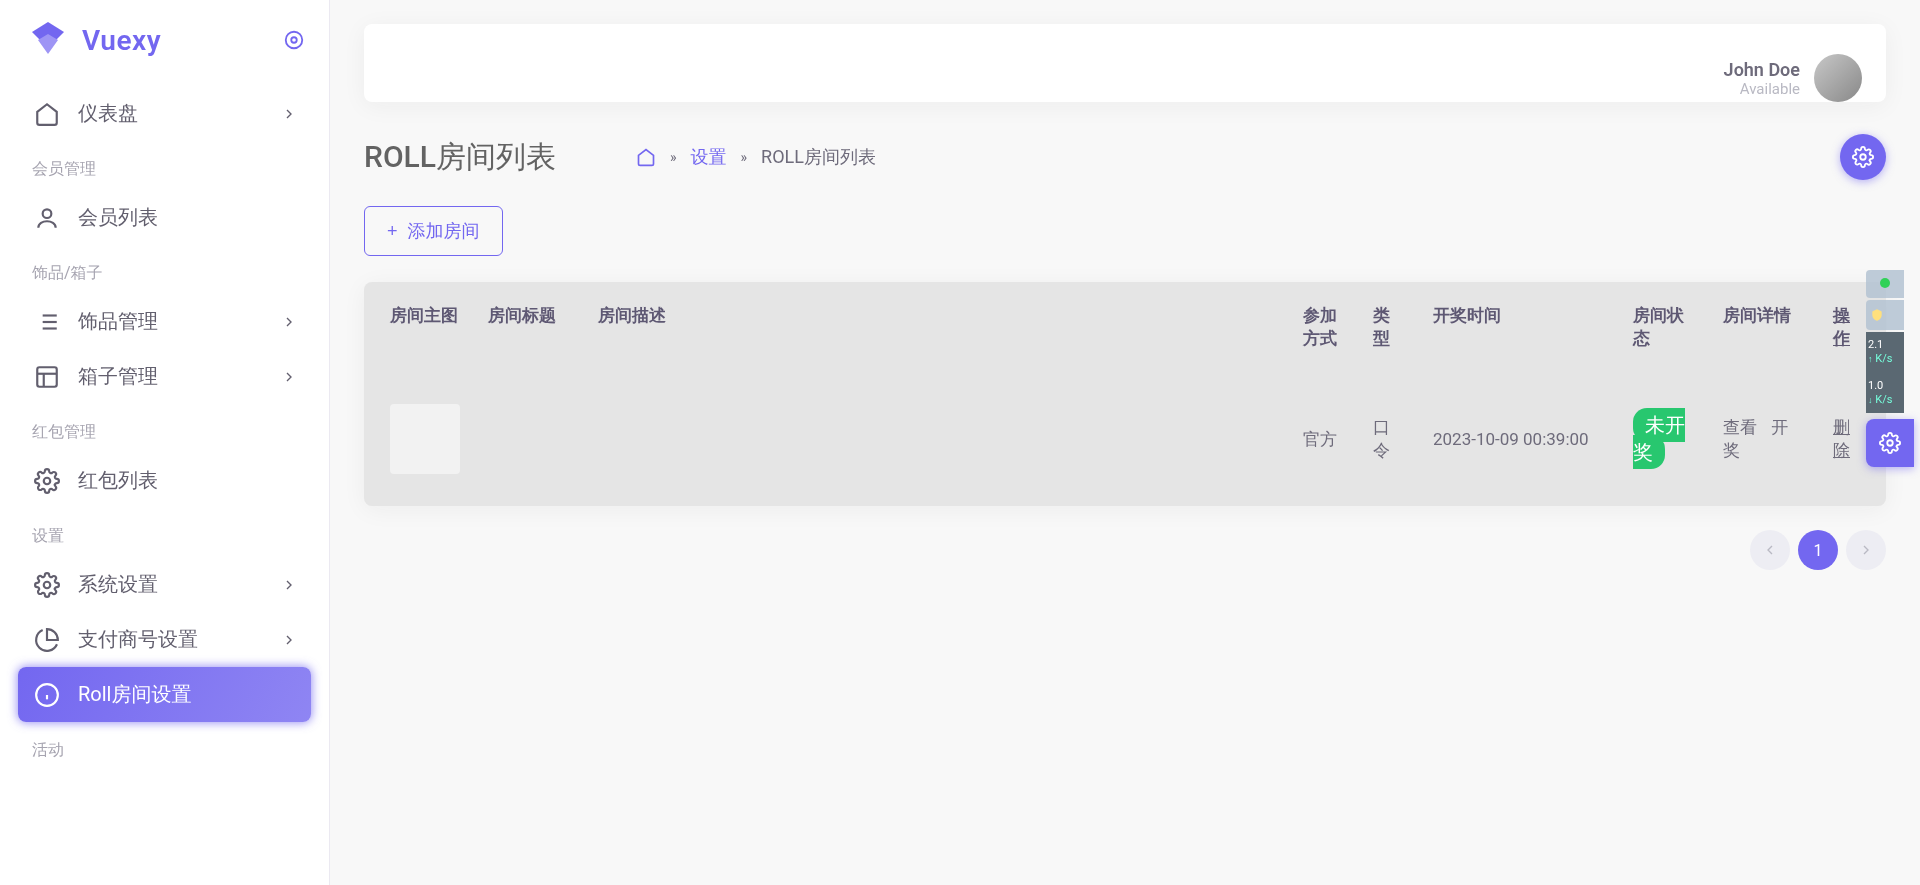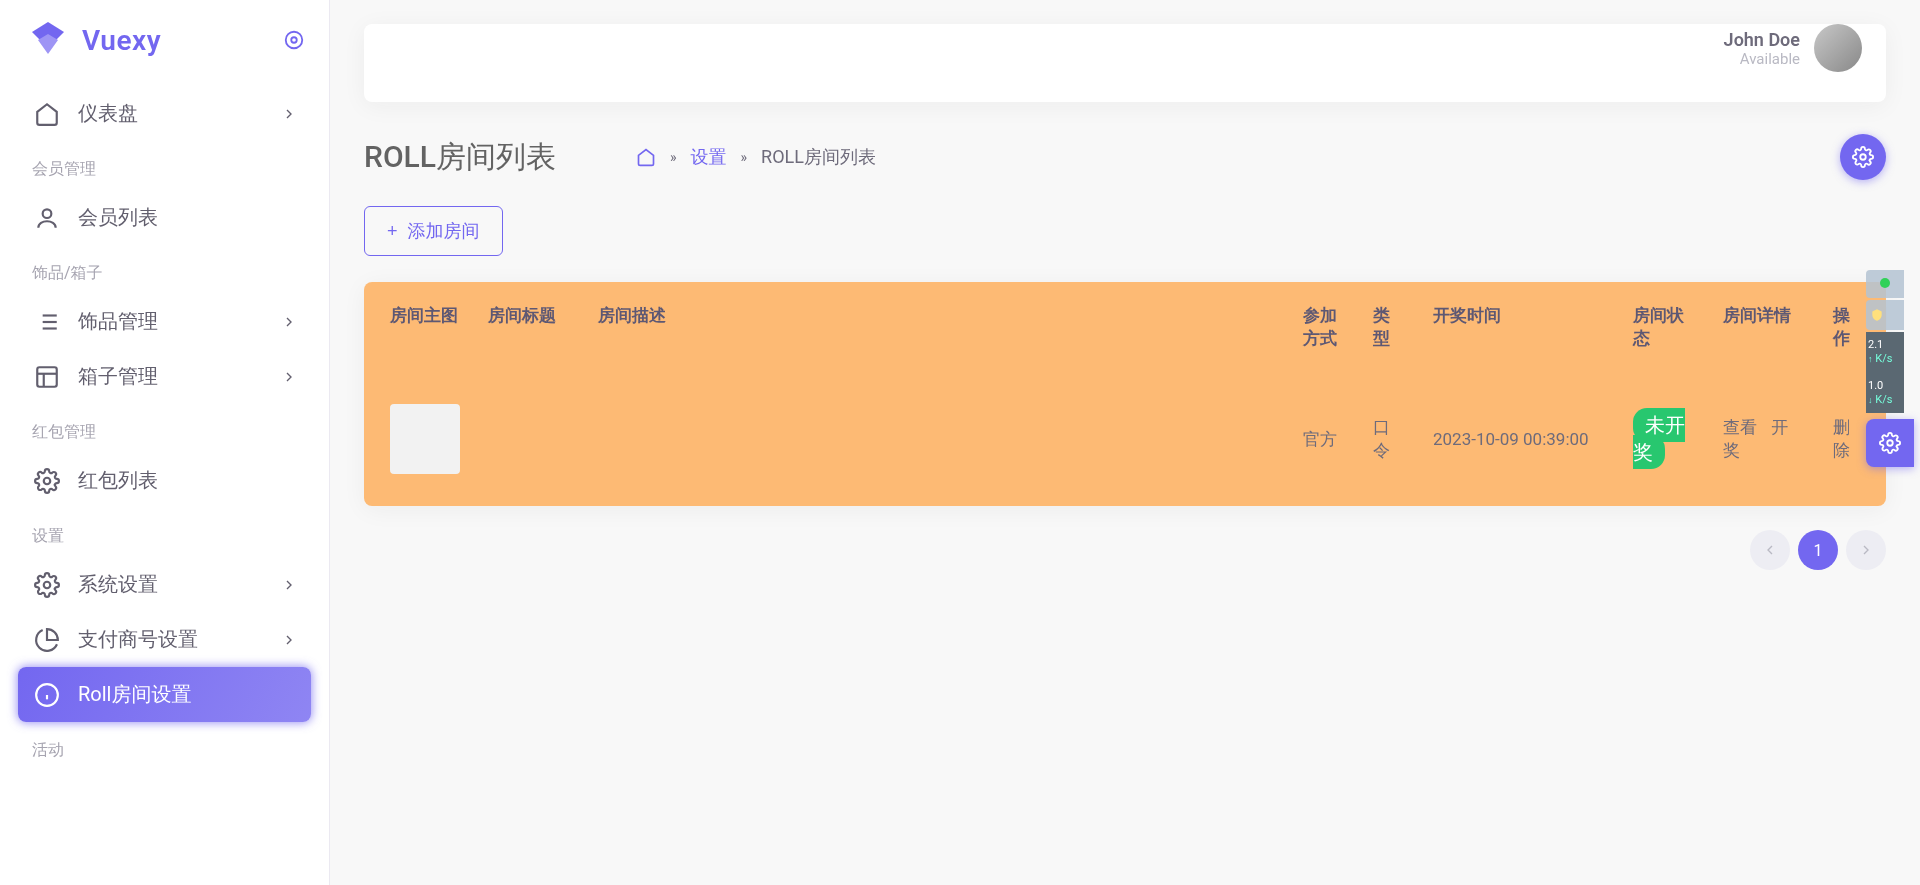--- a/index.html
+++ b/index.html
@@ -36,21 +36,21 @@
 .nav-item .icon { width: 26px; height: 26px; margin-right: 18px; flex-shrink: 0; }
 .nav-item .chev { position: absolute; right: 14px; }
 .nav-item.active {
   background: linear-gradient(118deg,#7367f0,rgba(115,103,240,.8));
   color: #fff;
   box-shadow: 0 0 10px 1px rgba(115,103,240,.7);
 }
 .main { flex: 1; padding: 0 34px; position: relative; overflow: hidden; }
 .topbar {
   background: #fff; border-radius: 8px; height: 78px;
-  margin-top: 24px; display: flex; align-items: flex-start; justify-content: flex-end;
+  margin-top: 24px; display: flex; align-items: flex-end; justify-content: flex-end;
   padding: 0 24px; box-shadow: 0 4px 24px 0 rgba(34,41,47,.05);
 }
 .user-box { display: flex; align-items: center; }
 .user-text { text-align: right; margin-right: 14px; }
 .user-name { color: #6e6b7b; font-weight: 600; font-size: 18px; }
 .user-status { color: #b9b9c3; font-size: 15px; }
 .avatar { width: 48px; height: 48px; border-radius: 50%; background: linear-gradient(135deg,#c8c8c8,#888); }
 .page-head { display: flex; align-items: center; margin-top: 32px; gap: 48px; }
 .page-title { font-size: 30px; font-weight: 500; color: #636363; margin-right: 32px; }
 .breadcrumb { display: flex; align-items: center; font-size: 18px; gap: 14px; }
@@ -60,27 +60,27 @@
 .settings-fab {
   width: 46px; height: 46px; border-radius: 50%; background: #7367f0;
   display: flex; align-items: center; justify-content: center; color: #fff;
   box-shadow: 0 2px 8px rgba(115,103,240,.5); cursor: pointer; margin-left: auto;
 }
 .add-btn {
   margin-top: 26px; border: 1px solid #7367f0; color: #7367f0;
   background: transparent; padding: 12px 22px; border-radius: 6px;
   font-size: 18px; display: inline-flex; align-items: center; gap: 10px; cursor: pointer;
 }
-.card { background: #fdba74; border-radius: 8px; margin-top: 26px; box-shadow: 0 4px 24px 0 rgba(34,41,47,.05); }
+.card { background: #e5e5e5; border-radius: 8px; margin-top: 26px; box-shadow: 0 4px 24px 0 rgba(34,41,47,.05); }
 table { width: 100%; border-collapse: collapse; }
 th, td { text-align: left; font-size: 17px; color: #6e6b7b; }
 th { font-weight: 600; padding: 22px 14px; color: #5e5873; vertical-align: top; }
 td { padding: 32px 14px; }
 th:first-child, td:first-child { padding-left: 26px; }
-th:last-child, td:last-child { padding-right: 26px; }
+th:last-child, td:last-child { padding-right: 26px; text-decoration: underline; }
 .thumb { width: 70px; height: 70px; background: #f2f2f2; border-radius: 4px; }
 .badge-green { background: #28c76f; color: #fff; padding: 5px 12px; border-radius: 14px; font-size: 20px; text-align: right; }
 .actions span { margin-right: 10px; cursor: pointer; }
 .pagination { display: flex; justify-content: flex-end; margin-top: 24px; gap: 8px; align-items: center; }
 .pg-btn { width: 40px; height: 40px; border-radius: 50%; background: #ededf3; display: flex; align-items: center; justify-content: center; color: #b9b9c3; cursor: pointer; }
 .pg-btn.active { background: #7367f0; color: #fff; }
 .right-gadgets { position: fixed; right: 16px; top: 270px; width: 38px; }
 .gadget-box { background: rgba(180,195,210,.85); padding: 8px 4px; font-size: 10px; color: #333; text-align: center; border-radius: 4px 0 0 4px; margin-bottom: 2px; }
 .dot-green { width: 10px; height: 10px; background: #30d158; border-radius: 50%; display: inline-block; }
 .traffic-box { background: #5a6872; color:#fff; font-size:11px; line-height:1.3; padding:6px 2px; }

